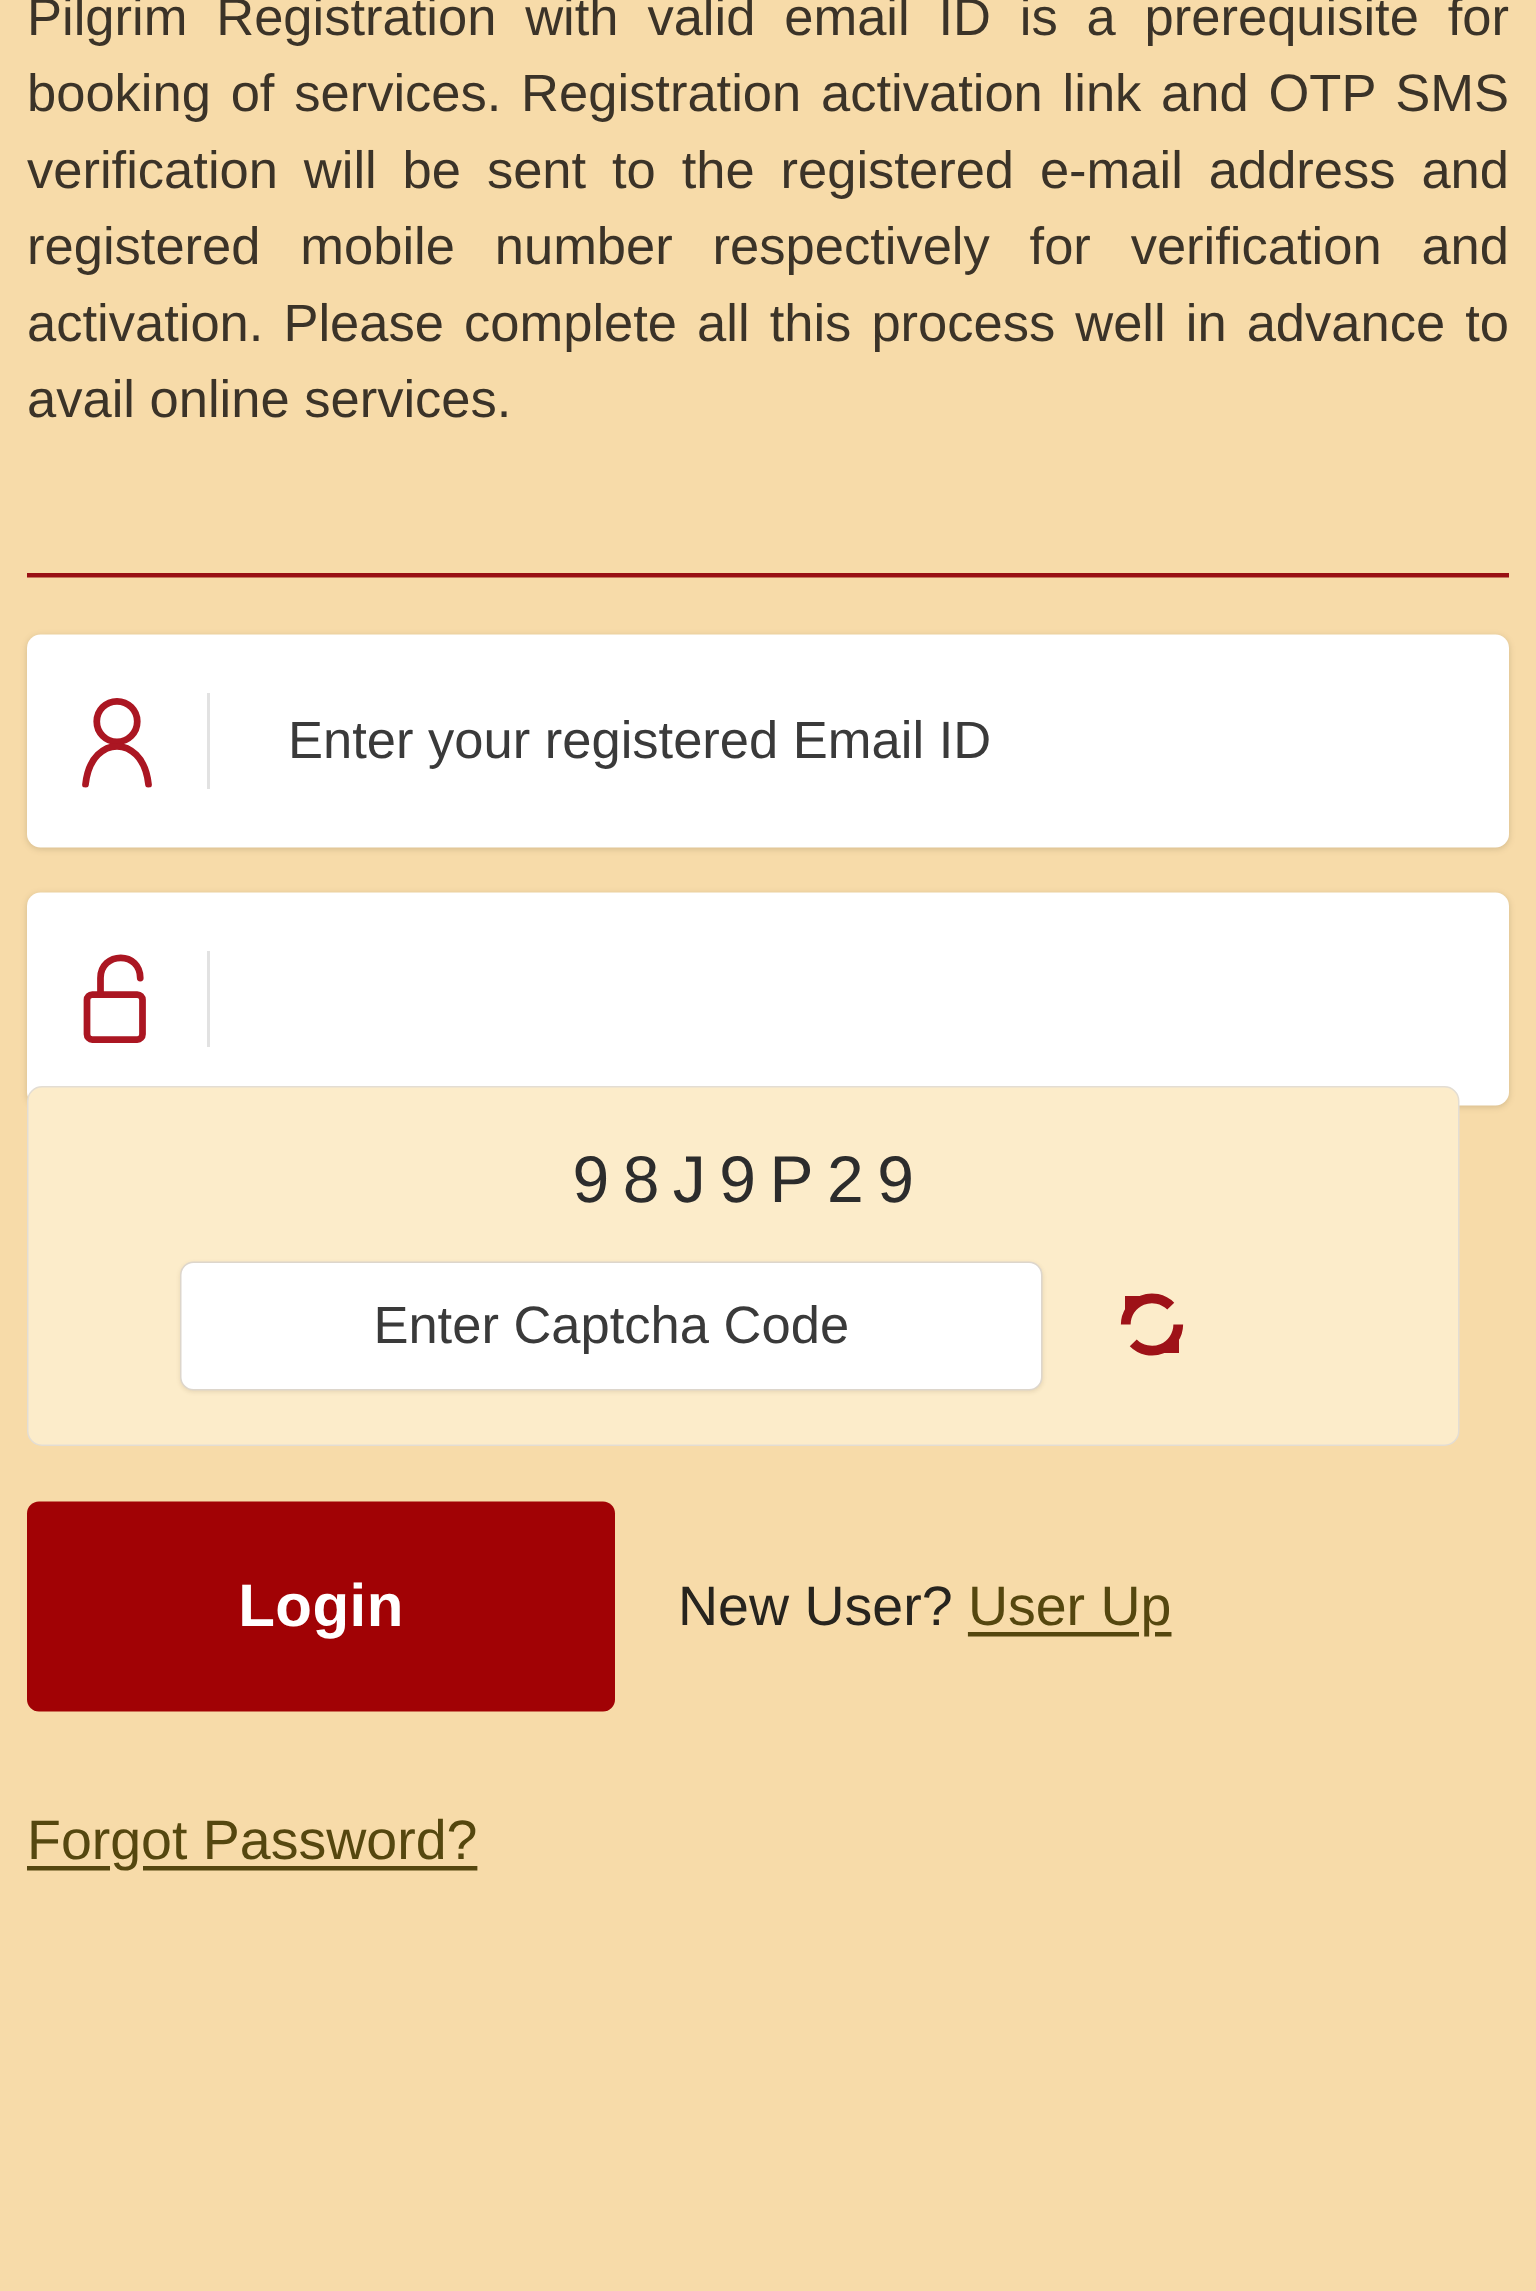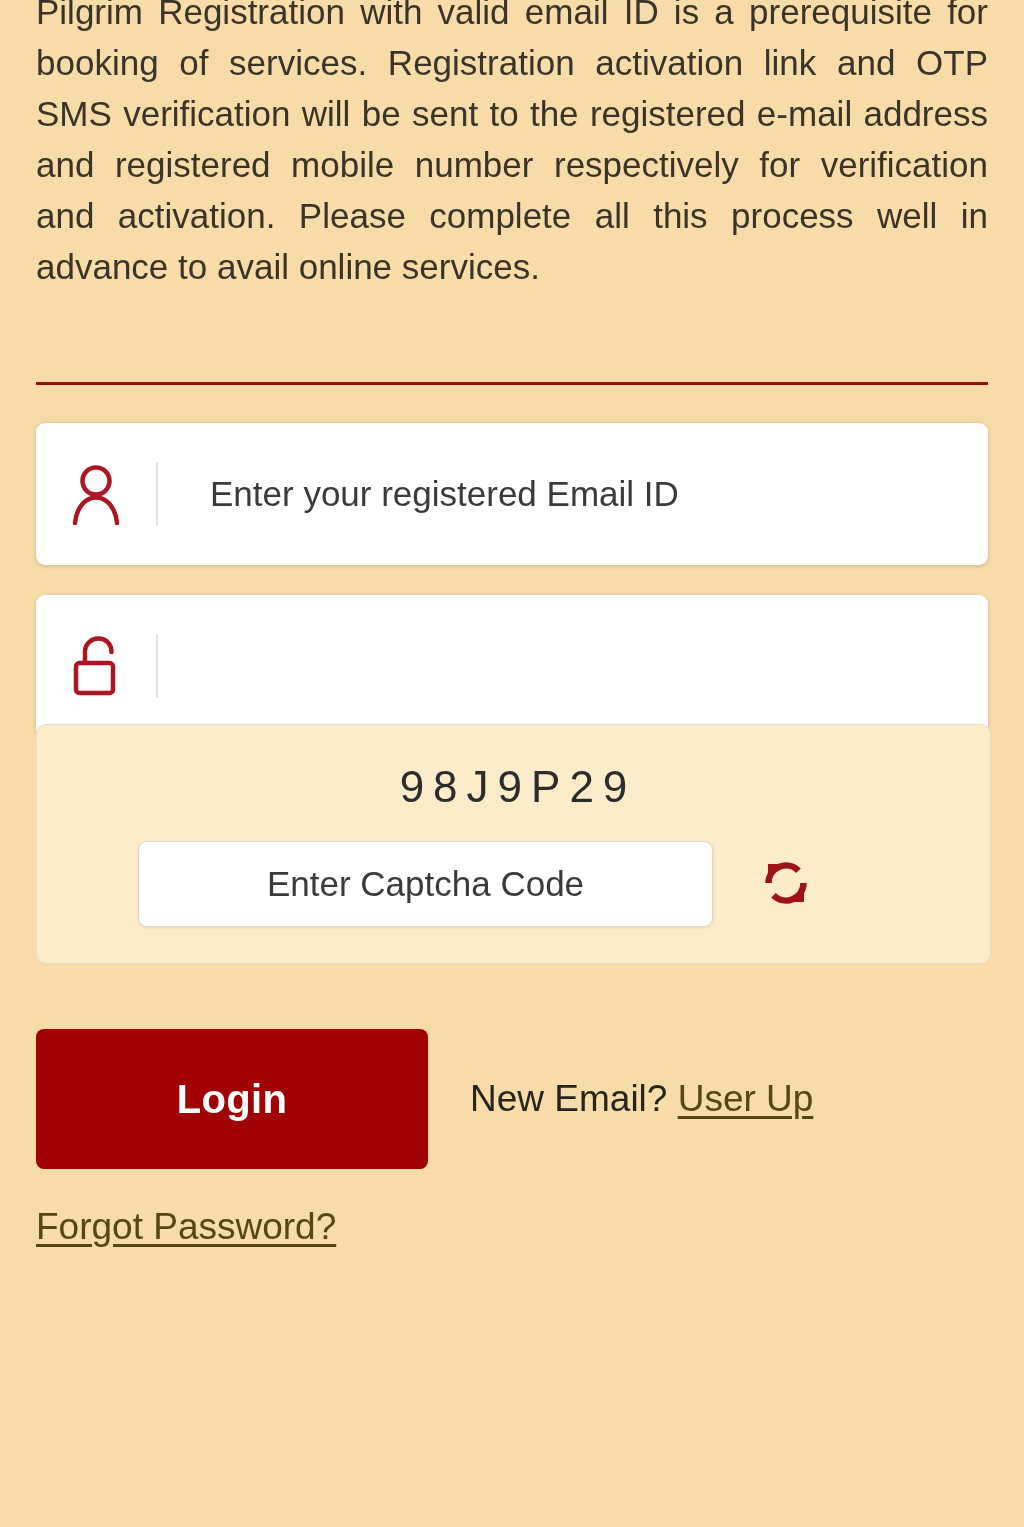--- a/index.html
+++ b/index.html
@@ -12,21 +12,21 @@
     background: #f7dba9;
     font-family: "Liberation Sans", sans-serif;
     overflow: hidden;
     position: relative;
   }
 
   .page {
     width: 1024px;
     height: 1527px;
     box-sizing: border-box;
-    padding: 0 36px;
+    padding: 0 18px;
     position: relative;
   }
 
   
   .intro {
     margin: 0;
     padding-top: 0;
     color: #3b3328;
     font-size: 35px;
     line-height: 51px;
@@ -157,21 +157,21 @@
     justify-content: center;
     width: 62px;
     height: 62px;
   }
 
   
   .action-row {
     display: flex;
     align-items: center;
     position: relative;
-    top: 116px;
+    top: 88px;
   }
   .login-btn {
     width: 392px;
     height: 140px;
     background: #a10205;
     color: #ffffff;
     border: 0;
     border-radius: 8px;
     font-family: "Liberation Sans", sans-serif;
     font-size: 40px;
@@ -245,21 +245,21 @@
             <polygon points="47,48 33,48 47,34" fill="#9e1218"></polygon>
           </svg>
         </span>
       </button>
     </div>
   </div>
 
   <div class="action-row">
     <button class="login-btn">Login</button>
     <div class="newuser">
-      <span>New Email?</span>
+      <span>New User?</span>
       <a class="link">User Up</a>
     </div>
   </div>
 
   <div class="forgot-wrap">
     <a class="link forgot">Forgot Password?</a>
   </div>
 
 </div>
 

